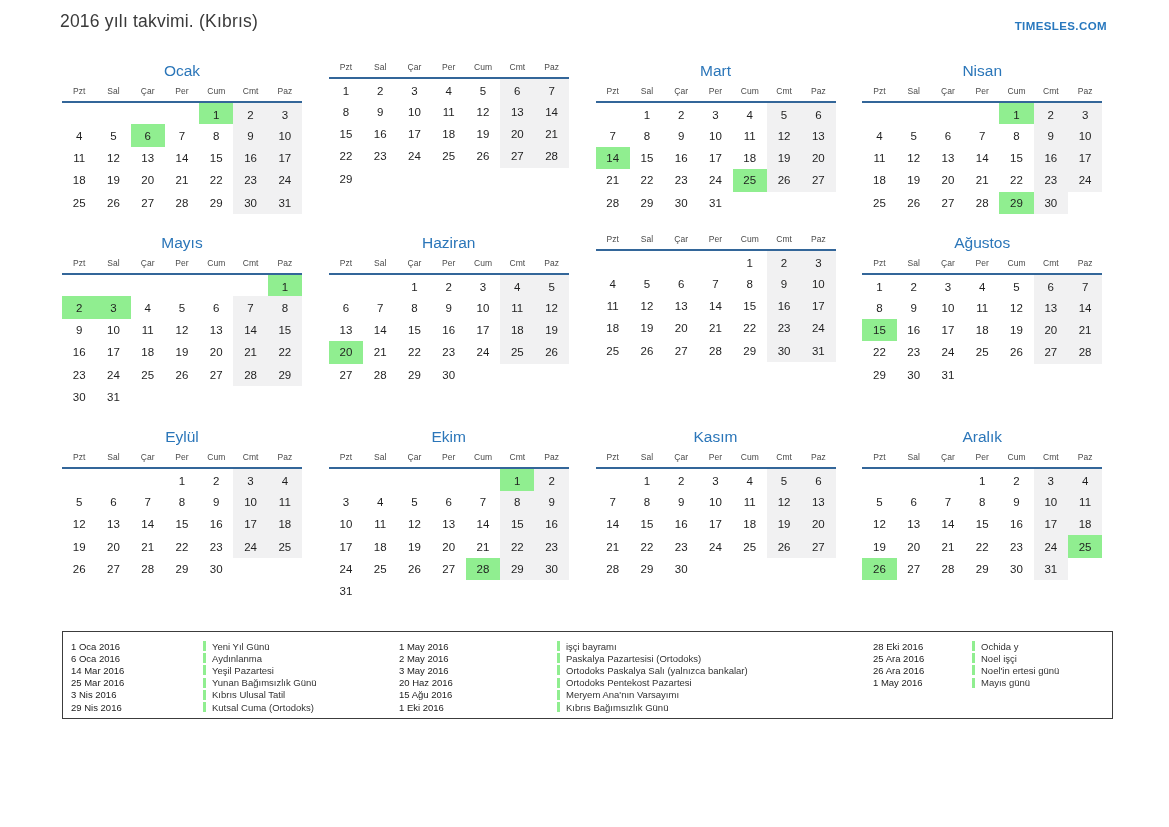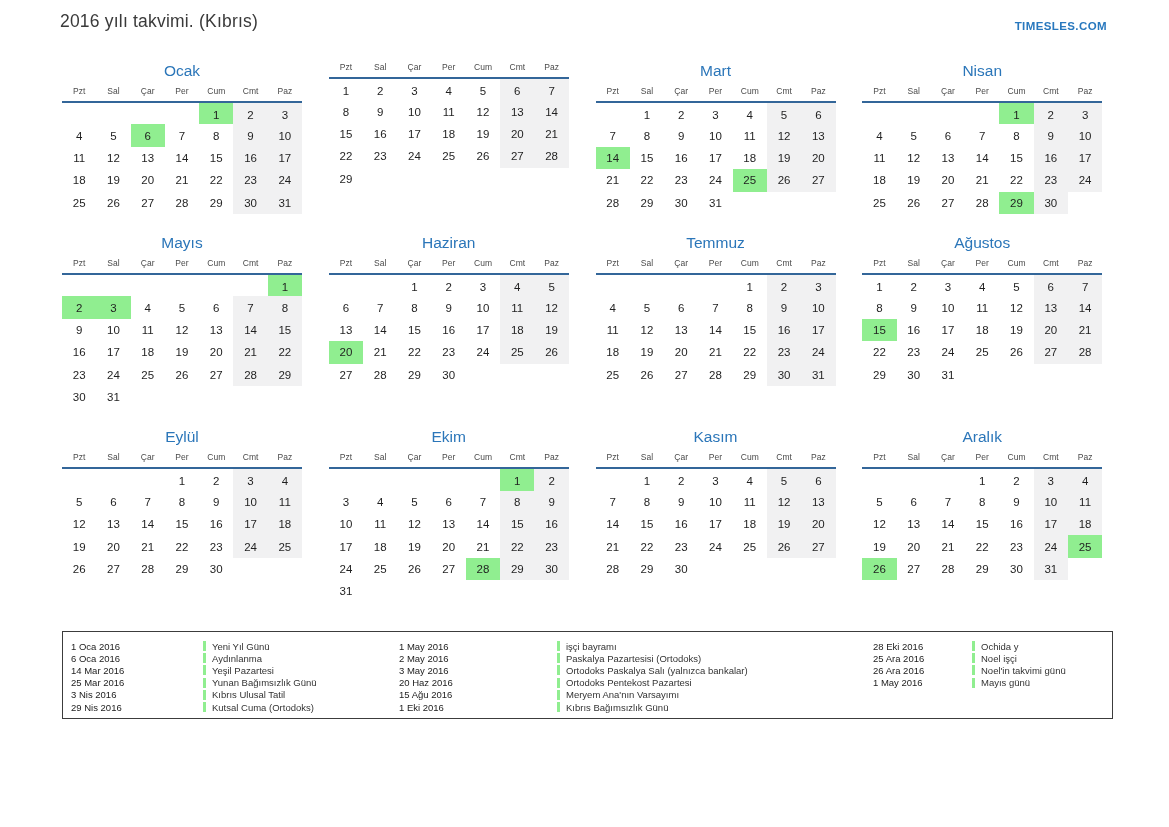--- a/index.html
+++ b/index.html
@@ -470,21 +470,20 @@
             <td>29</td>
             <td>30</td>
             <td></td>
             <td></td>
             <td></td>
           </tr>
         </tbody>
       </table>
     </div>
     <div class="month">
-      <div class="month-title">Temmuz</div>
       <table class="month-grid">
         <thead>
           <tr>
             <th>Pzt</th>
             <th>Sal</th>
             <th>Çar</th>
             <th>Per</th>
             <th>Cum</th>
             <th>Cmt</th>
             <th>Paz</th>
@@ -966,21 +965,21 @@
         <span class="legend-date">25 Ara 2016</span>
         <span class="legend-label">
           <span class="holiday-marker"></span>
           <span>Noel işçi</span>
         </span>
       </div>
       <div class="legend-entry">
         <span class="legend-date">26 Ara 2016</span>
         <span class="legend-label">
           <span class="holiday-marker"></span>
-          <span>Noel'in takvimi günü</span>
+          <span>Noel'in ertesi günü</span>
         </span>
       </div>
       <div class="legend-entry">
         <span class="legend-date">1 May 2016</span>
         <span class="legend-label">
           <span class="holiday-marker"></span>
           <span>Mayıs günü</span>
         </span>
       </div>
     </div>

